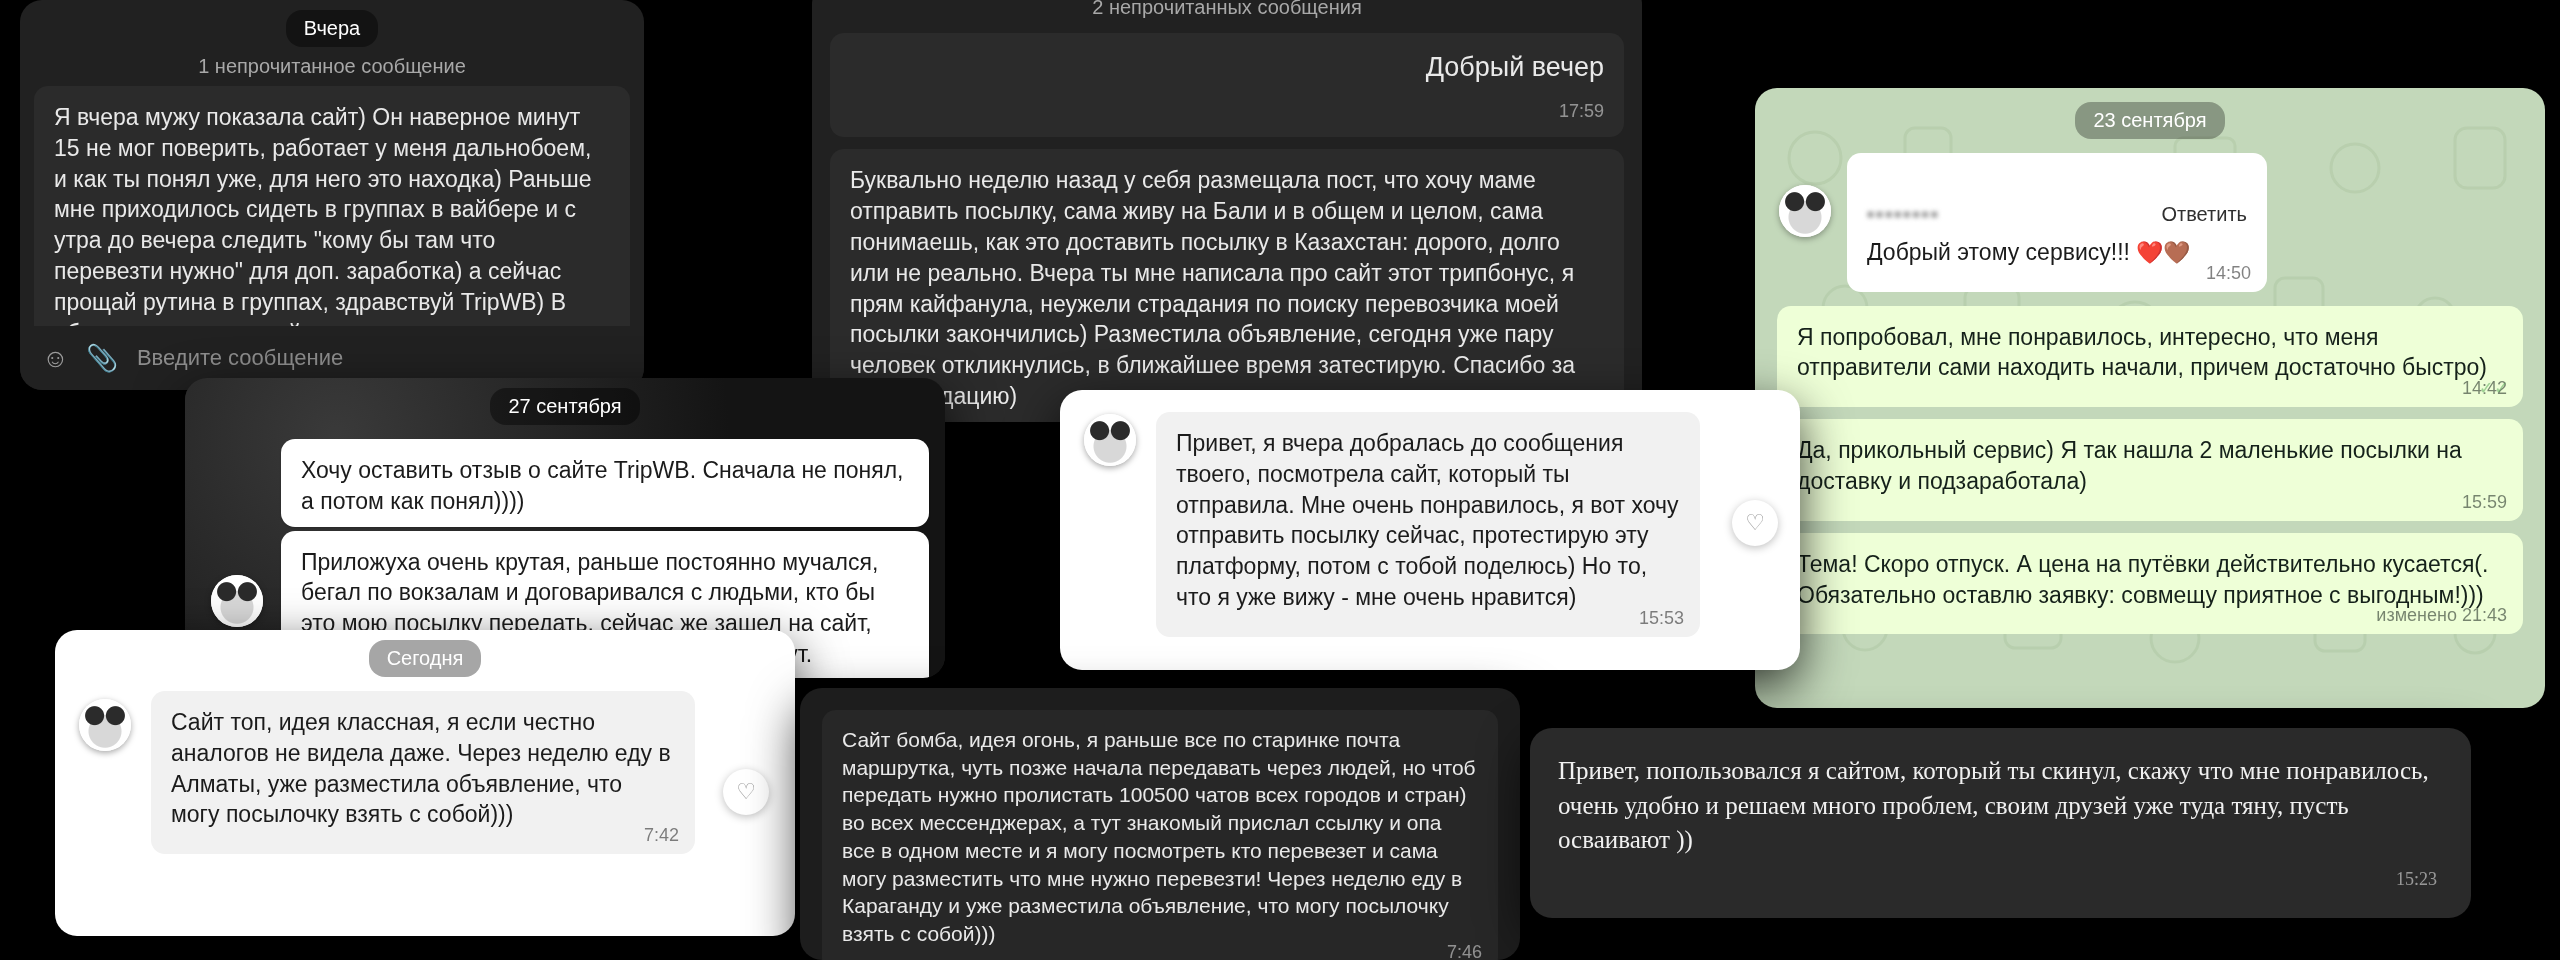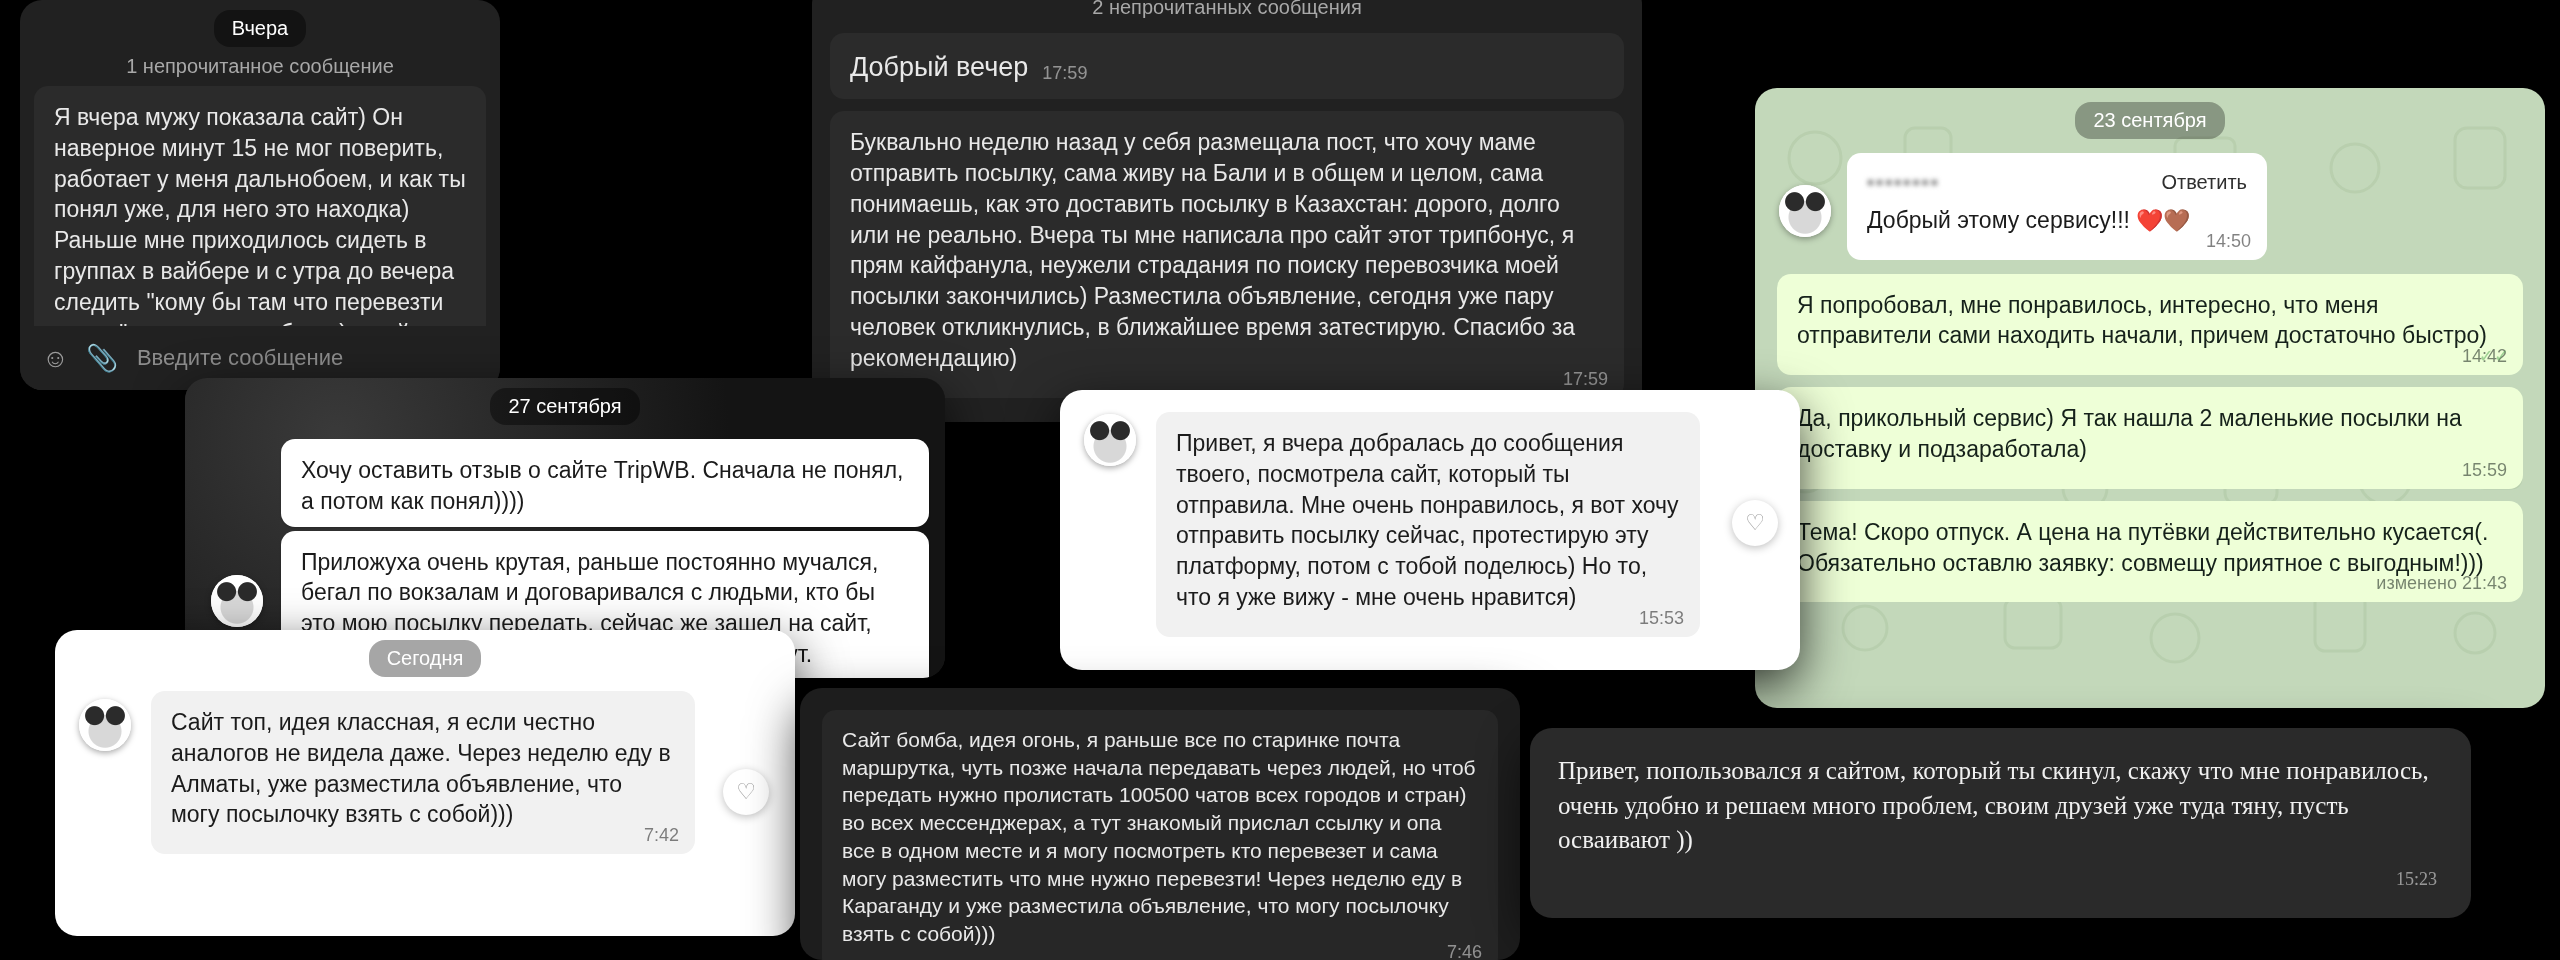--- a/index.html
+++ b/index.html
@@ -35,20 +35,21 @@
   }
 
   
   .bub {
     position: relative;
     border-radius: 14px;
     padding: 16px 20px 24px 20px;
     font-size: 23px;
     line-height: 1.34;
     max-width: 100%;
+    flex-direction: column;
   }
   .bub .time {
     position: absolute;
     right: 16px; bottom: 7px;
     font-size: 18px;
     opacity: .55;
     white-space: nowrap;
   }
   .bub.in-dark  { background: #2b2b2b; color: #e9e9e9; }
   .bub.out-dark { background: #3c3c3c; color: #f2f2f2; }
@@ -91,20 +92,21 @@
       radial-gradient(circle at 30% 32%, #2b2b2b 0 9px, transparent 10px),
       radial-gradient(circle at 70% 32%, #2b2b2b 0 9px, transparent 10px),
       radial-gradient(circle at 50% 62%, #d8d8d8 0 16px, transparent 17px),
       #ffffff;
   }
 
   
   .reply-head {
     display: flex; align-items: center; gap: 10px;
     margin-bottom: 6px;
+    margin-top: 32px;
   }
   .reply-name {
     font-size: 20px; color: #6f6f6f; letter-spacing: 2px;
     filter: blur(2.4px);
   }
   .reply-action { font-size: 20px; color: #2f2f2f; margin-left: auto; }
 
   .reaction {
     display: inline-flex; align-items: center; gap: 6px;
     font-size: 22px; margin-top: 4px;
@@ -132,21 +134,21 @@
   .composer .ic { font-size: 26px; color: #9b9b9b; }
 
   .ticks { color: #5fae5f; font-size: 19px; margin-left: 6px; }
   .edited { font-size: 18px; opacity: .55; }
 </style>
 </head>
 <body>
 
 <div id="stage">
 
-  <div class="card dark" style="left:20px; top:0px; width:480px; height:390px;">
+  <div class="card dark" style="left:20px; top:0px; width:624px; height:390px;">
     <div class="chip-row" style="padding-top:10px;">
       <span class="chip">Вчера</span>
     </div>
     <div class="unread-label">1 непрочитанное сообщение</div>
     <div style="padding:0 14px;">
       <div class="bub in-dark">
         <span>Я вчера мужу показала сайт) Он наверное минут 15 не мог поверить, работает у меня дальнобоем, и как ты понял уже, для него это находка) Раньше мне приходилось сидеть в группах в вайбере и с утра до вечера следить "кому бы там что перевезти нужно" для доп. заработка) а сейчас прощай рутина в группах, здравствуй TripWB) В общем однозначно сайт то, что нужно.</span>
         <span class="time">19:32</span>
       </div>
     </div>

